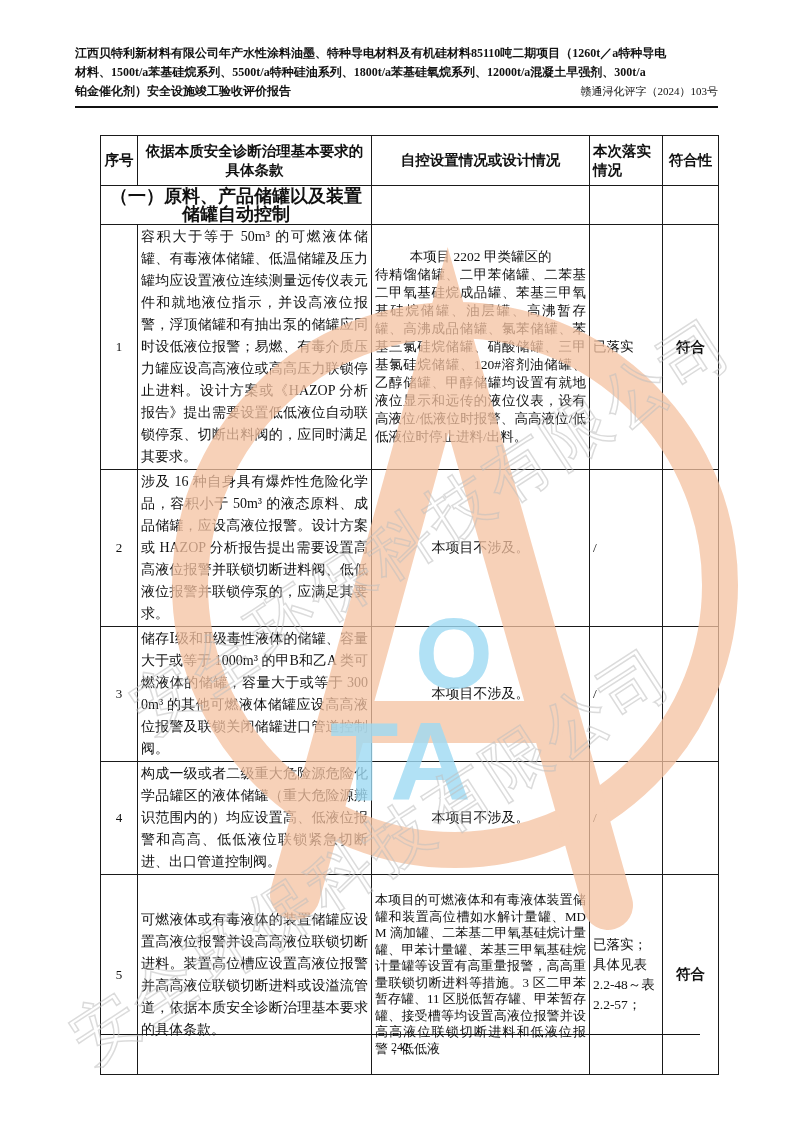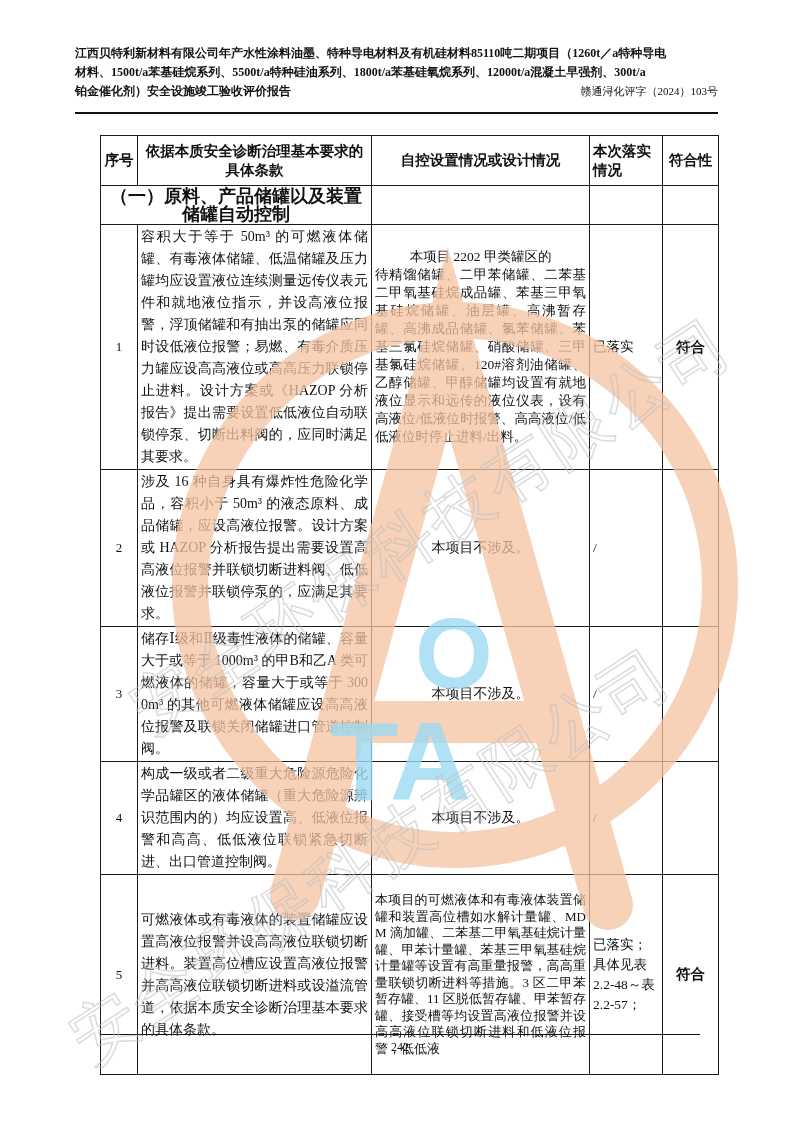--- a/index.html
+++ b/index.html
@@ -5,21 +5,21 @@
   html,body{margin:0;padding:0;background:#e8e8e8;}
   #page{
     position:relative;width:793px;height:1122px;margin:0 auto;
     background:#ffffff;overflow:hidden;
     font-family:"Liberation Serif","DejaVu Serif",serif;color:#111;
   }
   
   .doc-header{
     position:absolute;top:44px;left:75px;width:643px;
     font-size:12px;font-weight:bold;line-height:19px;
-    border-bottom:2px solid #111;padding-bottom:11px;
+    border-bottom:2px solid #111;padding-bottom:5px;
   }
   .doc-header .hline{white-space:nowrap;}
   .doc-header .hline-last{display:flex;justify-content:space-between;align-items:flex-end;}
   .doc-number{font-weight:normal;white-space:nowrap;font-size:11px;}
   
   .watermark{position:absolute;top:0;left:0;width:793px;height:1122px;pointer-events:none;z-index:5;}
   
   table.review{
     position:absolute;top:135px;left:100px;width:618px;
     border-collapse:collapse;table-layout:fixed;z-index:2;

